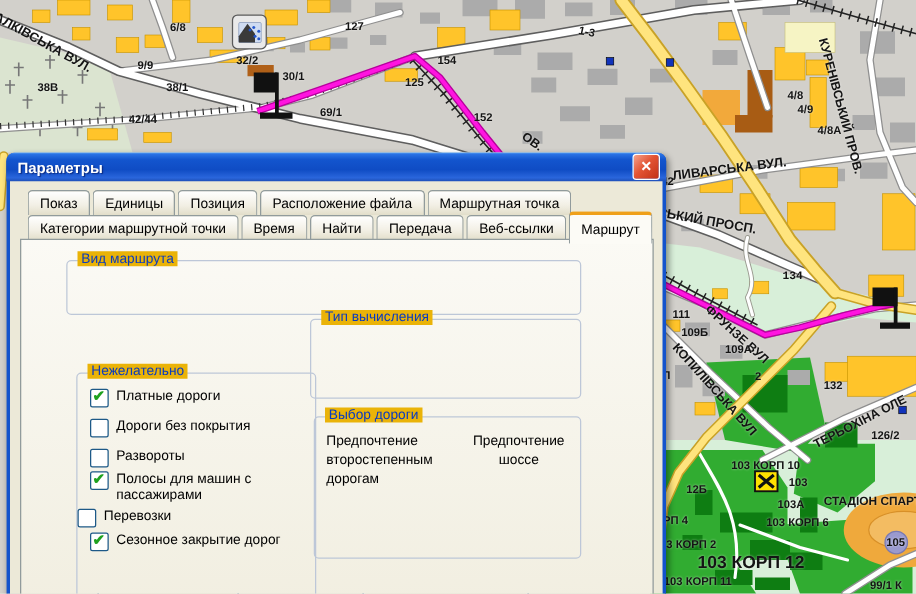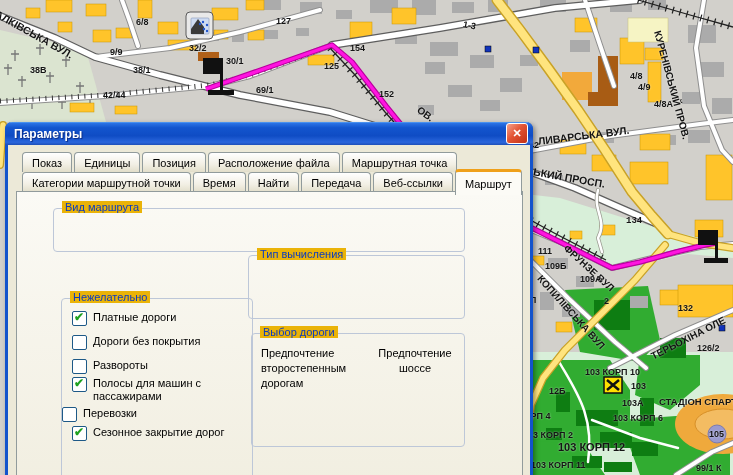--- a/index.html
+++ b/index.html
@@ -346,30 +346,30 @@
       <div class="map-label" style="left: 630px; top: 72px; font-size: 9px;">4/8</div>
       <div class="map-label" style="left: 638px; top: 83px; font-size: 9px;">4/9</div>
       <div class="map-label" style="left: 654px; top: 100px; font-size: 9px;">4/8А</div>
       <div class="map-label" style="left: 529px; top: 141px; font-size: 9px;">42</div>
       <div class="map-label" style="left: 626px; top: 217px; font-size: 9px; font-family: Liberation Mono, monospace;">134</div>
       <div class="map-label" style="left: 538px; top: 247px; font-size: 9px;">111</div>
       <div class="map-label" style="left: 545px; top: 262px; font-size: 9px;">109Б</div>
       <div class="map-label" style="left: 580px; top: 275px; font-size: 9px;">109А</div>
       <div class="map-label" style="left: 525px; top: 296px; font-size: 9px;">1Л</div>
       <div class="map-label" style="left: 604px; top: 297px; font-size: 9px;">2</div>
-      <div class="map-label" style="left: 678px; top: 304px; font-size: 9px; text-align: right;">132</div>
+      <div class="map-label" style="left: 659px; top: 304px; font-size: 9px; text-align: right;">132</div>
       <div class="map-label" style="left: 697px; top: 344px; font-size: 9px;">126/2</div>
       <div class="map-label" style="left: 549px; top: 387px; font-size: 9px;">12Б</div>
       <div class="map-label" style="left: 585px; top: 368px; font-size: 9px;">103 КОРП 10</div>
       <div class="map-label" style="left: 631px; top: 382px; font-size: 9px;">103</div>
       <div class="map-label" style="left: 622px; top: 399px; font-size: 9px;">103А</div>
       <div class="map-label" style="left: 613px; top: 414px; font-size: 9px;">103 КОРП 6</div>
       <div class="map-label" style="left: 518px; top: 412px; font-size: 9px;">КОРП 4</div>
       <div class="map-label" style="left: 523px; top: 431px; font-size: 9px;">103 КОРП 2</div>
-      <div class="map-label" style="left: 558px; top: 442px; font-size: 11px;">103 КОРП 12</div>
+      <div class="map-label" style="left: 558px; top: 442px; font-size: 14px;">103 КОРП 12</div>
       <div class="map-label" style="left: 531px; top: 461px; font-size: 9px;">103 КОРП 11</div>
       <div class="map-label" style="left: 709px; top: 430px; font-size: 9px;">105</div>
       <div class="map-label" style="left: 696px; top: 464px; font-size: 9px;">99/1 К</div>
     </div>
 
   <div id="dialog">
     <div id="titlebar">
       <span id="title-text">Параметры</span>
       <span id="close-btn">✕</span>
     </div>

